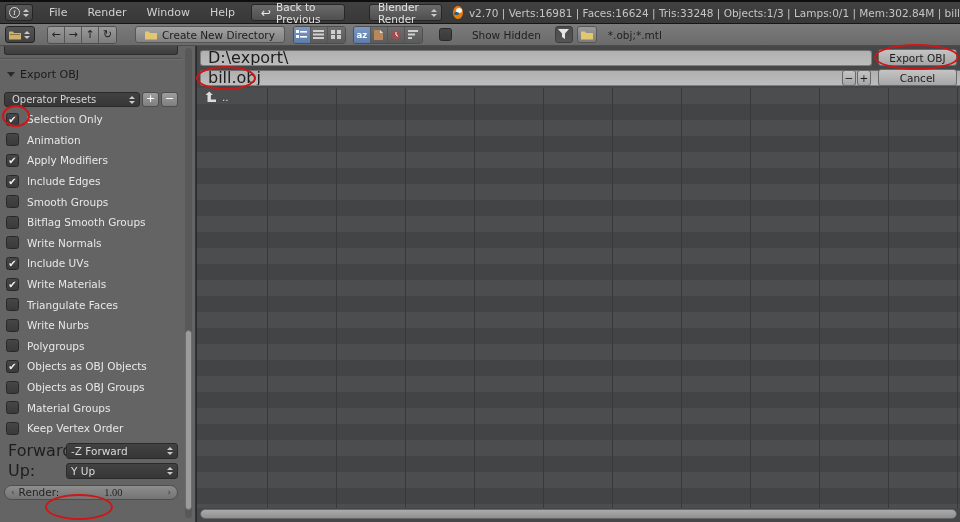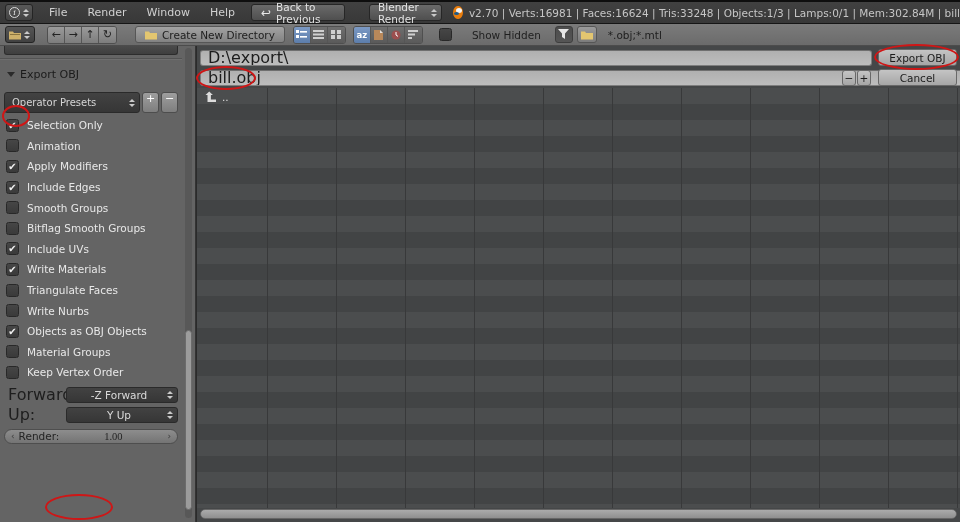--- a/index.html
+++ b/index.html
@@ -99,39 +99,39 @@
   }
   #sidebar-content { position:absolute; left:0; top:0; width:182px; height:476px; overflow:hidden; }
   #partial-button {
     margin:0 4px; height:9px; border:1px solid #2c2c2c; border-top:none;
     border-radius:0 0 3px 3px; background:linear-gradient(#4a4a4a,#3e3e3e);
   }
   #panel-sep { margin-top:3px; border-top:1px solid #535353; border-bottom:1px solid #6e6e6e; }
   #panel-title-row { display:flex; align-items:center; gap:5px; margin:8px 0 0 7px; color:#1b1b1b; }
   .tri-down { width:0; height:0; border-left:4px solid transparent; border-right:4px solid transparent; border-top:5px solid #2a2a2a; }
   #panel-title-row .t { font-size:11px; }
-  #presets-row { display:flex; margin:11px 4px 0 4px; height:21px; gap:2px; }
+  #presets-row { display:flex; margin:11px 4px 0 4px; height:15px; gap:2px; }
   #presets-dd {
     flex:1; background:linear-gradient(#424242,#363636); border:1px solid #2a2a2a; border-radius:3px;
     color:#d6d6d6; font-size:10px; display:flex; align-items:center; justify-content:space-between; padding:0 4px 0 7px;
   }
   .sq-btn {
     width:17px; background:linear-gradient(#9e9e9e,#7e7e7e); border:1px solid #4d4d4d; border-radius:3px;
     color:#fff; font-size:11px; line-height:12px; text-align:center;
   }
   #export-options { margin-top:2px; }
   .opt-row { height:20.6px; display:flex; align-items:center; gap:8px; padding-left:6px; }
   .opt-label { color:#e8e8e8; font-size:10.5px; }
   .dd-row { display:flex; align-items:center; margin:4px 4px 0 4px; height:16px; }
   .dd-row .dlab { width:62px; padding-left:4px; color:#1e1e1e; font-size:16px; }
   .dropdown {
     flex:1; height:16px; background:linear-gradient(#424242,#363636); border:1px solid #2a2a2a; border-radius:3px;
     color:#d9d9d9; font-size:10.5px; display:flex; align-items:center; padding:0 4px;
   }
-  .dropdown .val { flex:1; text-align:center; }
+  .dropdown .val { flex:1; }
   #scale-slider {
     margin:6px 4px 0 4px; height:15px; border-radius:8px; border:1px solid #4e4e4e;
     background:linear-gradient(#8d8d8d,#747474);
     display:flex; align-items:center; padding:0 6px; gap:4px; color:#242424; font-size:10.5px;
   }
   #scale-slider .sval { flex:1; text-align:center;font-family:Liberation Serif, serif; }
   .tiny-arrow { font-size:9px; color:#3c3c3c; }
   #sidebar-scroll { position:absolute; right:3px; top:2px; width:7px; height:470px; background:#585858; border-radius:4px; }
   #sidebar-thumb { position:absolute; left:0; width:7px; top:282px; height:180px; background:#9c9c9c; border-radius:4px; border:1px solid #6c6c6c; }
 
@@ -332,38 +332,50 @@
         </div>
         <div class="opt-row">
           <span class="checkbox"></span>
           <span class="opt-label">Smooth Groups</span>
         </div>
         <div class="opt-row">
           <span class="checkbox"></span>
           <span class="opt-label">Bitflag Smooth Groups</span>
         </div>
         <div class="opt-row">
+          <span class="checkbox"></span>
+          <span class="opt-label">Write Normals</span>
+        </div>
+        <div class="opt-row">
           <span class="checkbox">✔</span>
           <span class="opt-label">Include UVs</span>
         </div>
         <div class="opt-row">
           <span class="checkbox">✔</span>
           <span class="opt-label">Write Materials</span>
         </div>
         <div class="opt-row">
           <span class="checkbox"></span>
           <span class="opt-label">Triangulate Faces</span>
         </div>
         <div class="opt-row">
           <span class="checkbox"></span>
           <span class="opt-label">Write Nurbs</span>
         </div>
         <div class="opt-row">
+          <span class="checkbox"></span>
+          <span class="opt-label">Polygroups</span>
+        </div>
+        <div class="opt-row">
           <span class="checkbox">✔</span>
           <span class="opt-label">Objects as OBJ Objects</span>
+        </div>
+        <div class="opt-row">
+          <span class="checkbox"></span>
+          <span class="opt-label">Objects as OBJ Groups</span>
         </div>
         <div class="opt-row">
           <span class="checkbox"></span>
           <span class="opt-label">Material Groups</span>
         </div>
         <div class="opt-row">
           <span class="checkbox"></span>
           <span class="opt-label">Keep Vertex Order</span>
         </div>
       </div>

